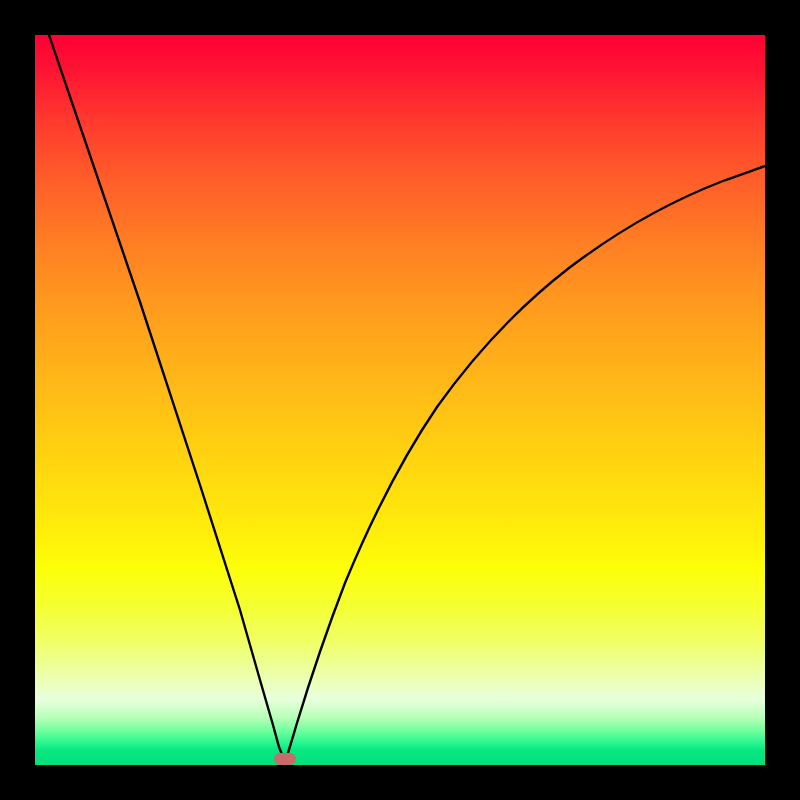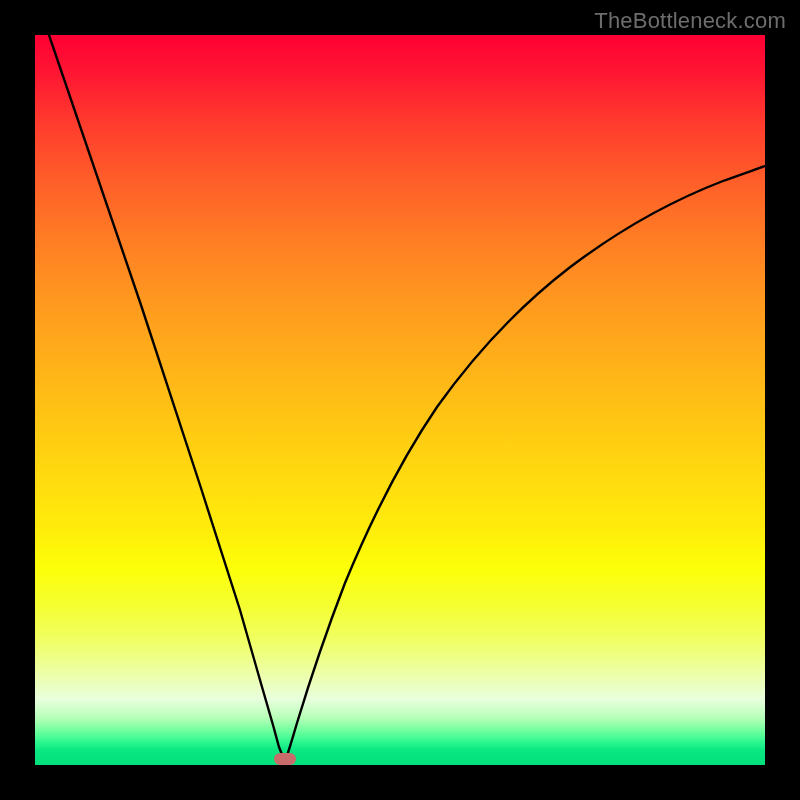--- a/index.html
+++ b/index.html
@@ -85,14 +85,13 @@
                C 272 655, 288 605, 310 548
                C 336 485, 366 425, 402 372
                C 442 316, 486 270, 534 233
                C 584 195, 636 166, 688 146
                C 710 138, 722 134, 730 131" fill="none" stroke="#000" stroke-width="2.4" stroke-linecap="round"></path>
     </svg>
 
     <div class="marker" style="left:250px; top:724px;"></div>
   </div>
 
-  <div class="watermark">TheBottleneck.com</div>
 </div>
 
 </body></html>

